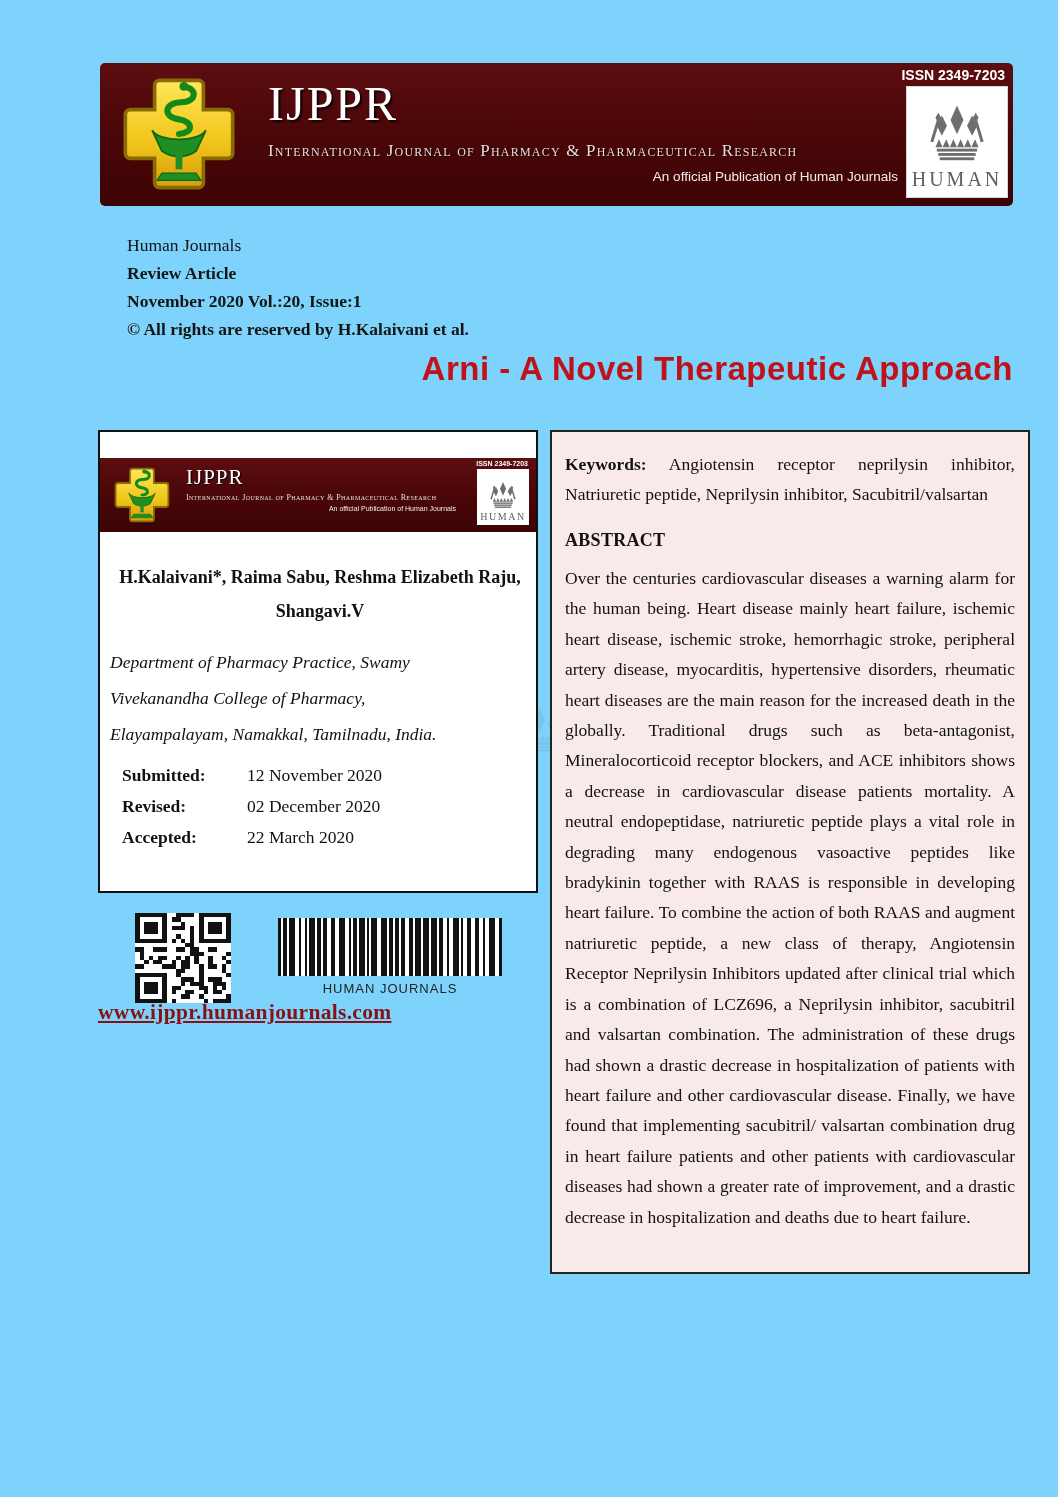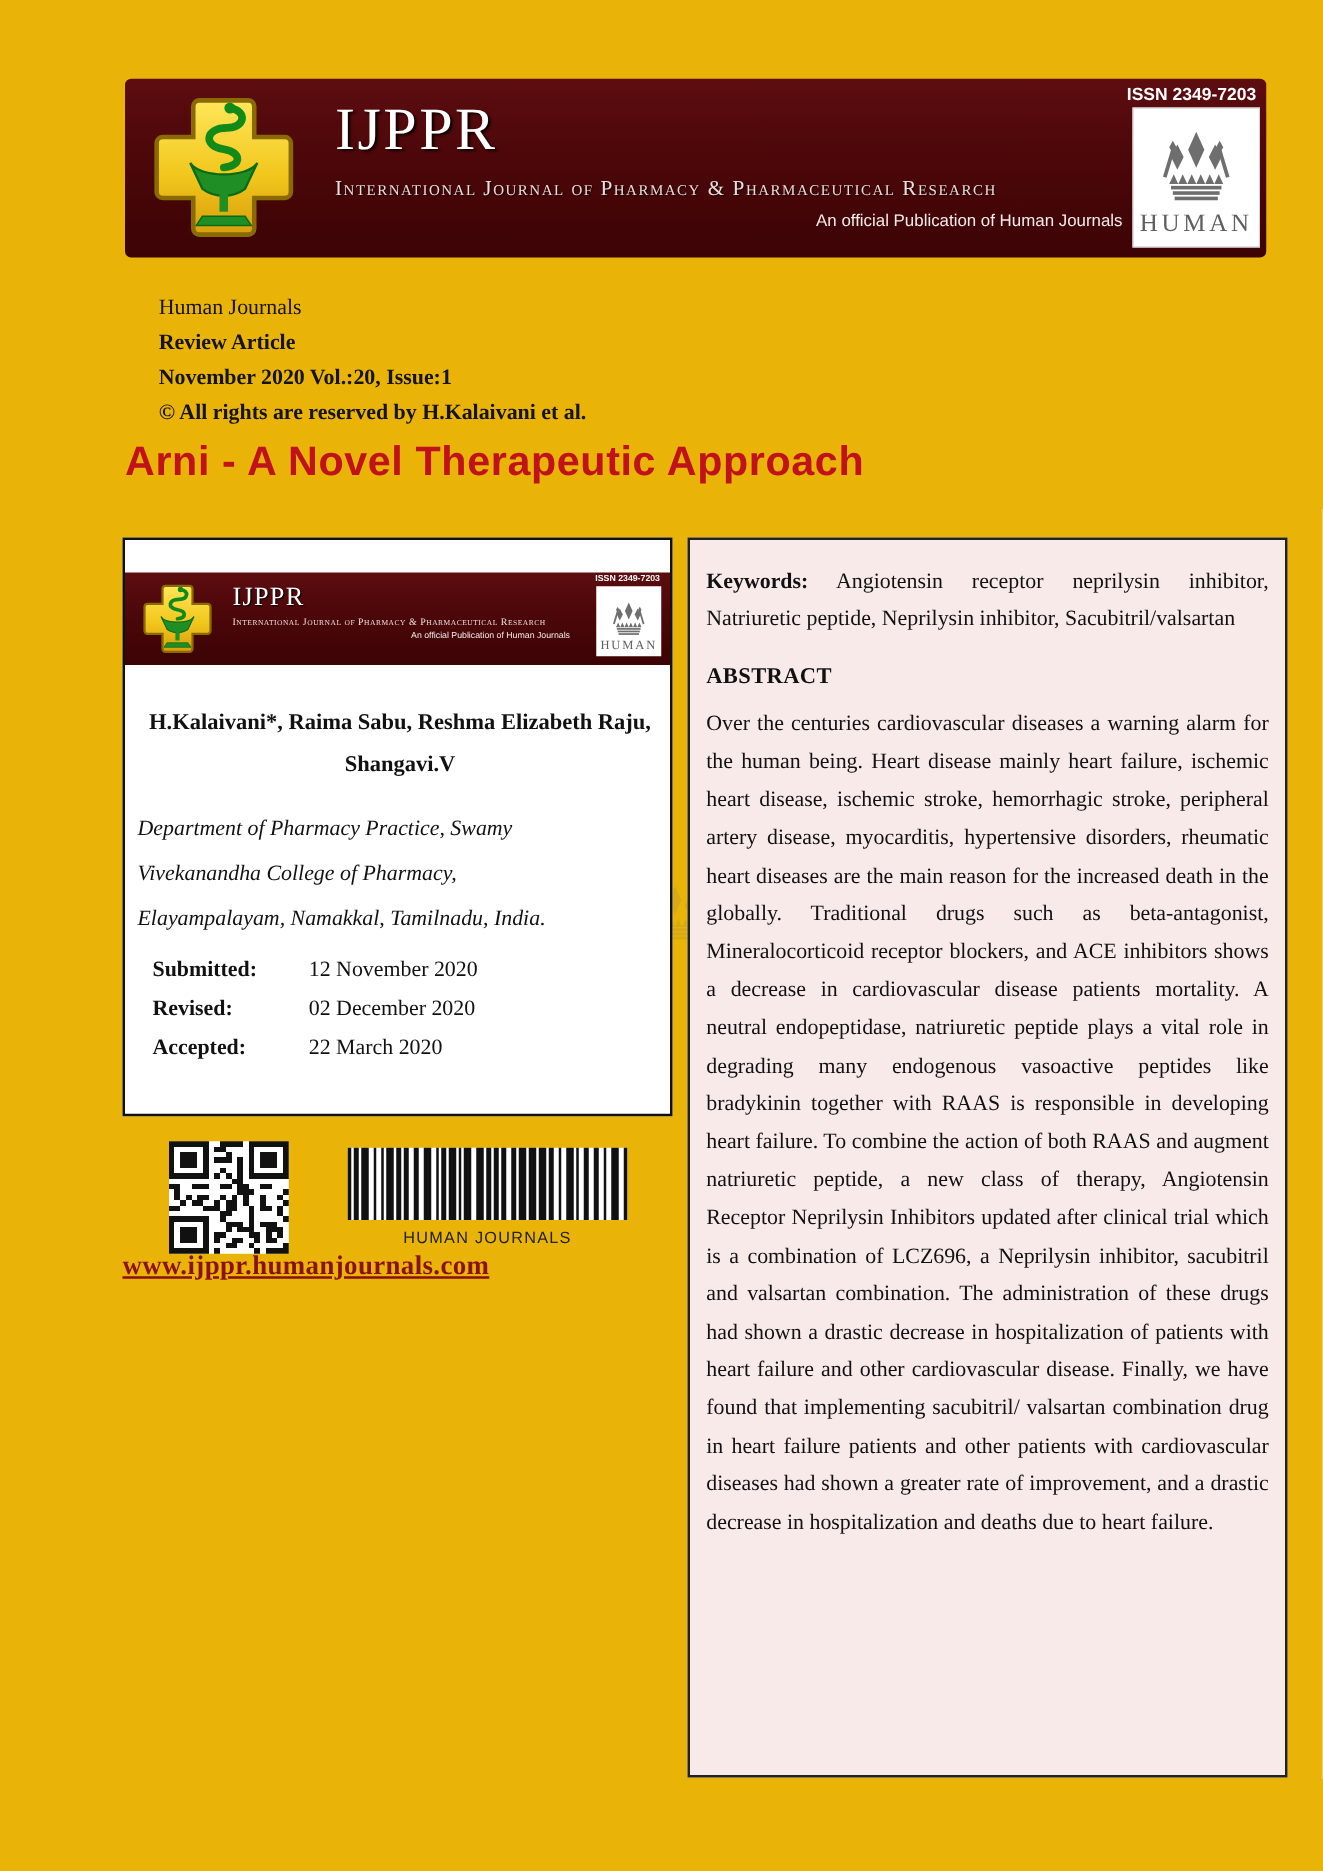--- a/index.html
+++ b/index.html
@@ -1,21 +1,21 @@
 <!DOCTYPE html>
 <html style="--banner-maroon: #4c0709; --title-red: #c0121a; --url-red: #8a1111; --abstract-bg: #f9eaea; --logo-gold: #f2c71d; --logo-green: #1f8f25; --crown-gray: #6e6e6e;"><head>
 <meta charset="utf-8">
 <style>
   :root{
     --banner-maroon:#4c0709; --title-red:#c0121a; --url-red:#8a1111;
     --abstract-bg:#f9eaea; --logo-gold:#f2c71d; --logo-green:#1f8f25; --crown-gray:#6e6e6e;
   }
   *{box-sizing:border-box;margin:0;padding:0}
   body{background:#fff;font-family:"Liberation Serif",serif;}
-  .page{position:relative;width:1058px;height:1497px;background:#eab308;margin:0 auto;overflow:hidden;}
+  .page{position:relative;width:1058px;height:1497px;background:#7dd3fc;margin:0 auto;overflow:hidden;}
 
   
   .banner{position:absolute;left:100px;top:63px;width:913px;height:143px;border-radius:5px;
     background:linear-gradient(180deg,#5d0d10 0%,#4c0709 45%,#3c0305 100%);}
   .banner .pharm-logo{position:absolute;left:18px;top:10px;width:122px;height:122px;}
   .banner-text{position:absolute;left:168px;top:12px;width:630px;}
   .jr-abbr{font-size:48px;color:#fff;font-family:"Liberation Serif",serif;letter-spacing:2px;
     text-shadow:2px 2px 2px rgba(0,0,0,.8);line-height:58px;}
   .jr-full{font-size:17px;color:#e9dcdc;font-variant:small-caps;letter-spacing:1.2px;margin-top:8px;
     text-shadow:1px 1px 1px rgba(0,0,0,.7);}
@@ -25,21 +25,21 @@
   .human-box{position:absolute;right:5px;top:23px;width:102px;height:112px;background:#fff;border:1px solid #d8d8d8;
     display:flex;flex-direction:column;align-items:center;justify-content:flex-end;padding-bottom:6px;}
   .human-box svg{width:72px;height:62px;margin-bottom:2px;}
   .human-word{font-size:20px;color:#5f5f5f;letter-spacing:3px;font-family:"Liberation Serif",serif;text-align:right;}
 
   
   .meta{position:absolute;left:127px;top:231px;font-size:17.5px;color:#141414;line-height:28px;}
   .meta .b{font-weight:bold;}
 
   
-  .art-title{position:absolute;left:100px;top:350px;width:913px;text-align:left;
+  .art-title{position:absolute;left:100px;top:350px;width:913px;text-align:right;
     font-family:"Liberation Sans",sans-serif;font-weight:bold;font-size:33px;letter-spacing:.5px;
     color:var(--title-red);}
 
   
   .watermark{position:absolute;left:512px;top:706px;width:60px;opacity:.14;filter:grayscale(1);}
   .watermark svg{width:56px;height:52px;}
 
   
   .left-card{position:absolute;left:98px;top:430px;width:440px;height:463px;background:#fff;
     border:2px solid #111;}
@@ -68,21 +68,21 @@
   
   .qr{position:absolute;left:135px;top:913px;width:96px;height:90px;}
   .barcode-wrap{position:absolute;left:278px;top:918px;width:224px;text-align:center;}
   .bc-label{font-family:"Liberation Sans",sans-serif;font-size:13px;letter-spacing:1px;color:#222;
     margin-top:1px;white-space:nowrap;}
   .site-url{position:absolute;left:98px;top:1000px;width:440px;text-align:left;font-weight:bold;
     font-size:21.5px;color:var(--url-red);letter-spacing:.3px;text-decoration:underline;}
   .site-url a{color:inherit;text-decoration:none;}
 
   
-  .right-card{position:absolute;left:550px;top:430px;width:480px;height:992px;
+  .right-card{position:absolute;left:550px;top:430px;width:480px;height:844px;
     background:var(--abstract-bg);border:2px solid #222;padding:17px 13px;}
   .kw{font-size:17.5px;line-height:30px;text-align:justify;color:#111;}
   .kw .kw-label{font-weight:bold;}
   .abs-head{font-size:18px;font-weight:bold;margin-top:21px;color:#111;letter-spacing:.3px;}
   .abs-text{font-size:17.5px;line-height:30.4px;text-align:justify;margin-top:12px;color:#111;}
 </style>
 </head>
 <body>
 
 <svg width="0" height="0" style="position:absolute" aria-hidden="true">

